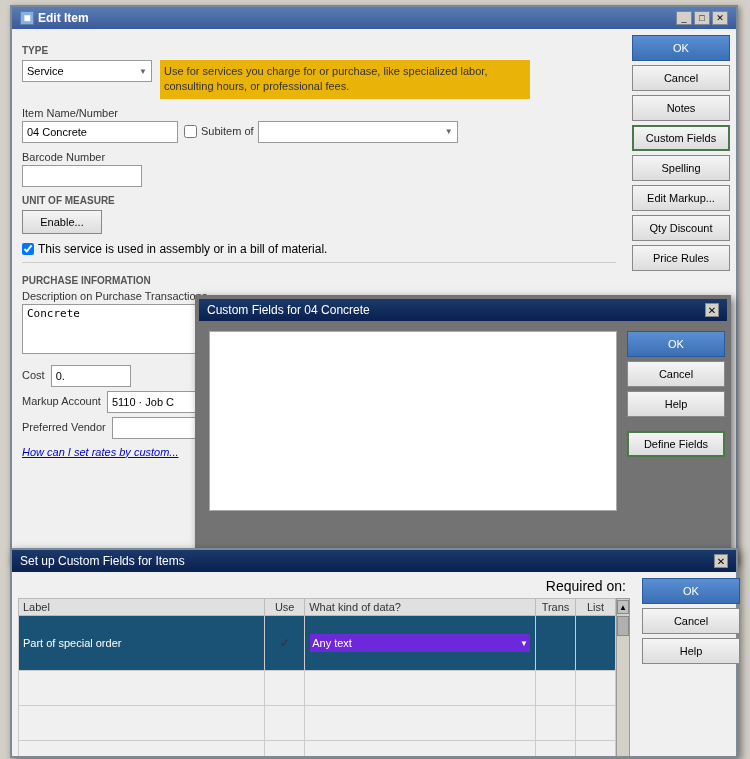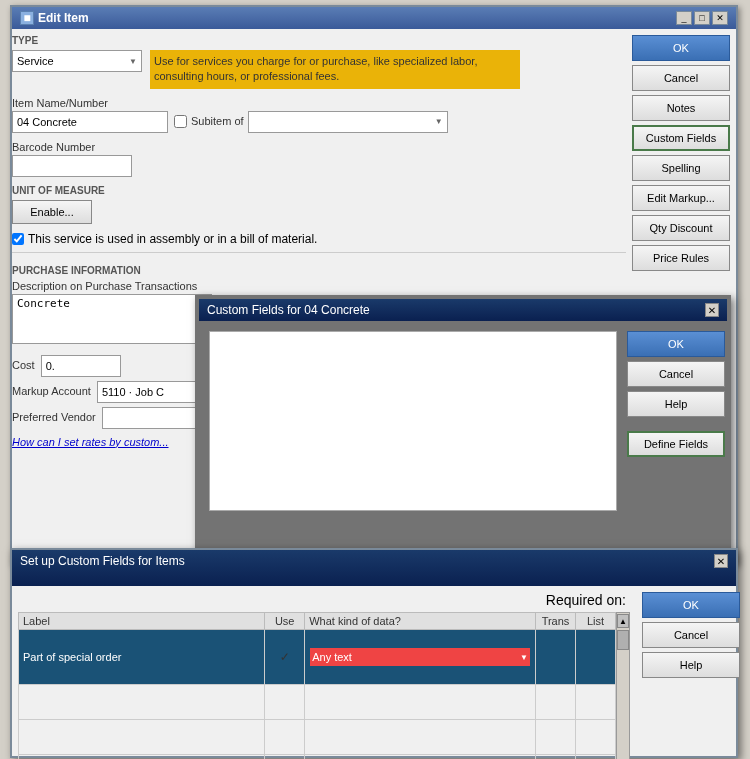--- a/index.html
+++ b/index.html
@@ -74,20 +74,21 @@
       color: #000;
     }
 
     .main-content {
       display: flex;
       height: calc(100% - 22px);
     }
 
     .left-panel {
       flex: 1;
+      padding: 10px;
       overflow: auto;
     }
 
     .right-panel {
       width: 110px;
       padding: 6px;
       display: flex;
       flex-direction: column;
       gap: 4px;
     }
@@ -287,21 +288,21 @@
       box-shadow: 3px 3px 8px rgba(0,0,0,0.5);
       z-index: 200;
     }
 
     .setup-title-bar {
       background: linear-gradient(to bottom, #1a3a6a, #0a2050);
       color: white;
       padding: 4px 8px;
       display: flex;
       justify-content: space-between;
-      height: 36px;
+      height: 22px;
     }
 
     .setup-content {
       display: flex;
       height: calc(100% - 22px);
     }
 
     .setup-left {
       flex: 1;
       padding: 6px;
@@ -343,21 +344,21 @@
       padding: 17px 4px;
       height: 22px;
     }
 
     .setup-table tr.selected td {
       background: #1a5276;
       color: white;
     }
 
     .setup-table tr.selected td .data-dropdown {
-      background: #ef4444;
+      background: #6d28d9;
       color: white;
     }
 
     .data-dropdown {
       width: 100%;
       height: 20px;
       border: 1px solid #888;
       background: white;
       font-size: 11px;
       padding: 0 2px;

